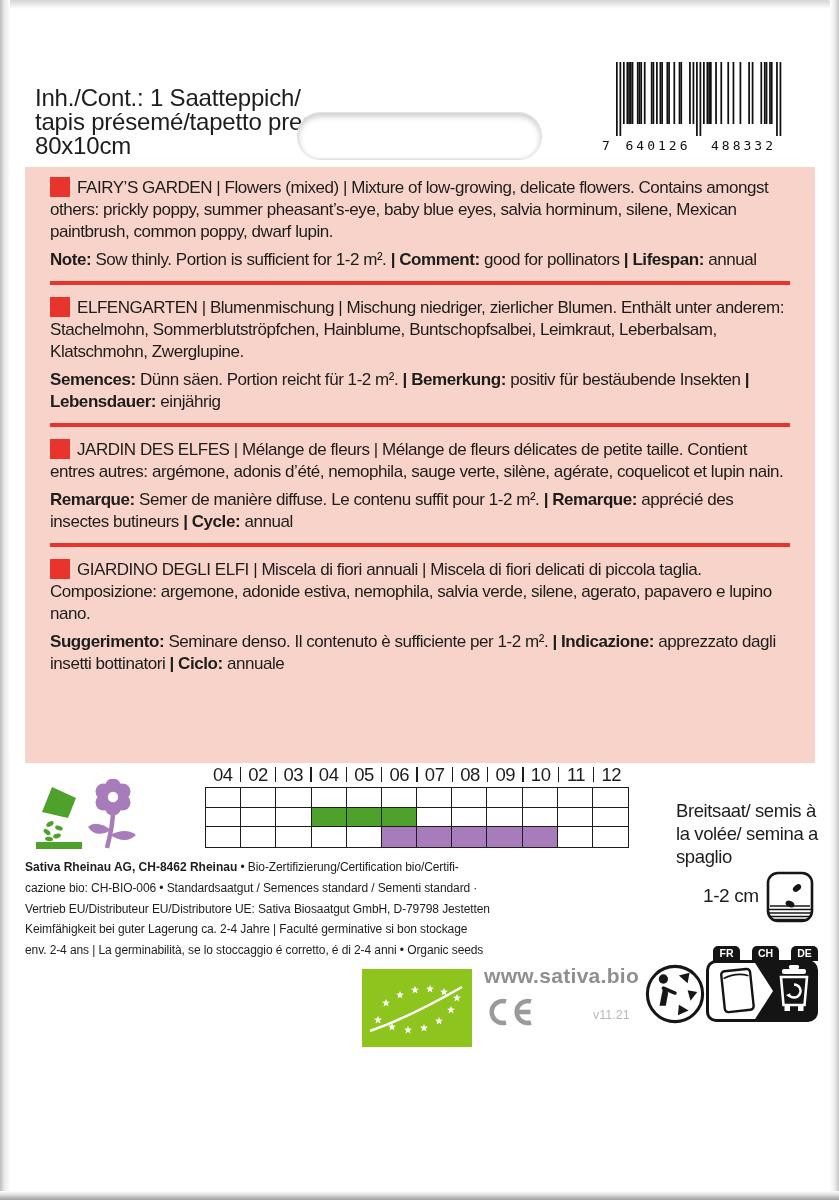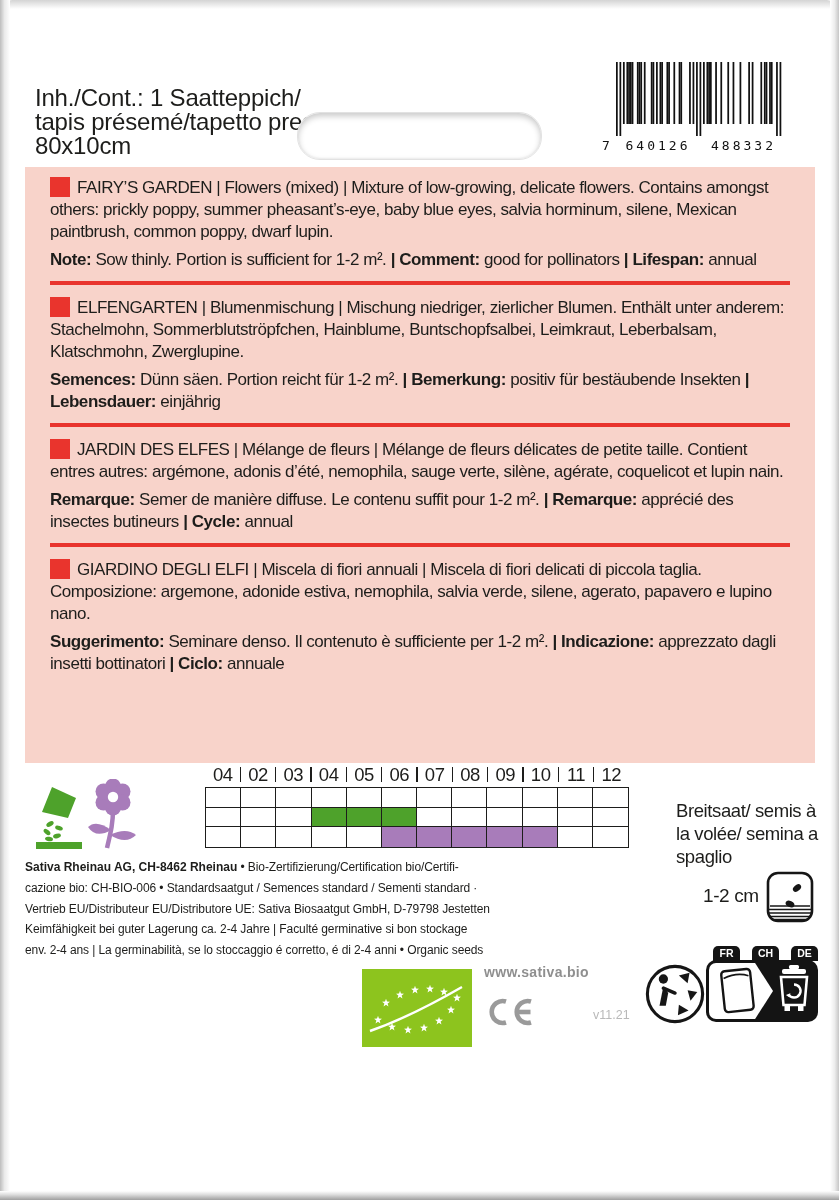--- a/index.html
+++ b/index.html
@@ -57,21 +57,21 @@
   .icon-flower{position:absolute;left:86px;top:779px;color:var(--flower-purple,#a87cba);}
 
   .broadcast-text{position:absolute;left:676px;top:799px;width:152px;font-size:18.5px;line-height:23px;letter-spacing:-0.4px;}
   .depth-label{position:absolute;left:703px;top:885px;font-size:19px;letter-spacing:-0.4px;text-align:right;}
   .icon-depth{position:absolute;left:766px;top:871px;}
 
   .company{position:absolute;left:25px;top:857px;width:618px;font-size:12px;line-height:20.8px;letter-spacing:-0.1px;white-space:nowrap;}
   .company b{letter-spacing:0;}
 
   .eu-logo{position:absolute;left:362px;top:969px;}
-  .website{position:absolute;left:484px;top:964px;font-size:14px;font-weight:bold;color:var(--logo-gray,#8f8f8f);letter-spacing:0.3px;}
+  .website{position:absolute;left:484px;top:964px;font-size:21px;font-weight:bold;color:var(--logo-gray,#8f8f8f);letter-spacing:0.3px;}
   .ce-mark{position:absolute;left:484px;top:997px;}
   .version{position:absolute;left:593px;top:1008px;font-size:12.5px;color:var(--version-gray,#b9b9b9);}
 
   .triman{position:absolute;left:644px;top:963px;}
 
   .dispo-label{position:absolute;left:706px;top:946px;width:112px;}
   .dispo-tabs{display:flex;gap:12px;padding-left:7px;position:relative;z-index:2;}
   .dispo-tabs span{background:#141414;color:#fff;font-size:10.5px;font-weight:bold;
     padding:1px 0 2px 0;width:30px;text-align:center;border-radius:5px 5px 0 0;}
   .dispo-body{width:112px;height:62px;background:#141414;border-radius:10px;position:relative;overflow:hidden;margin-top:-1px;}

